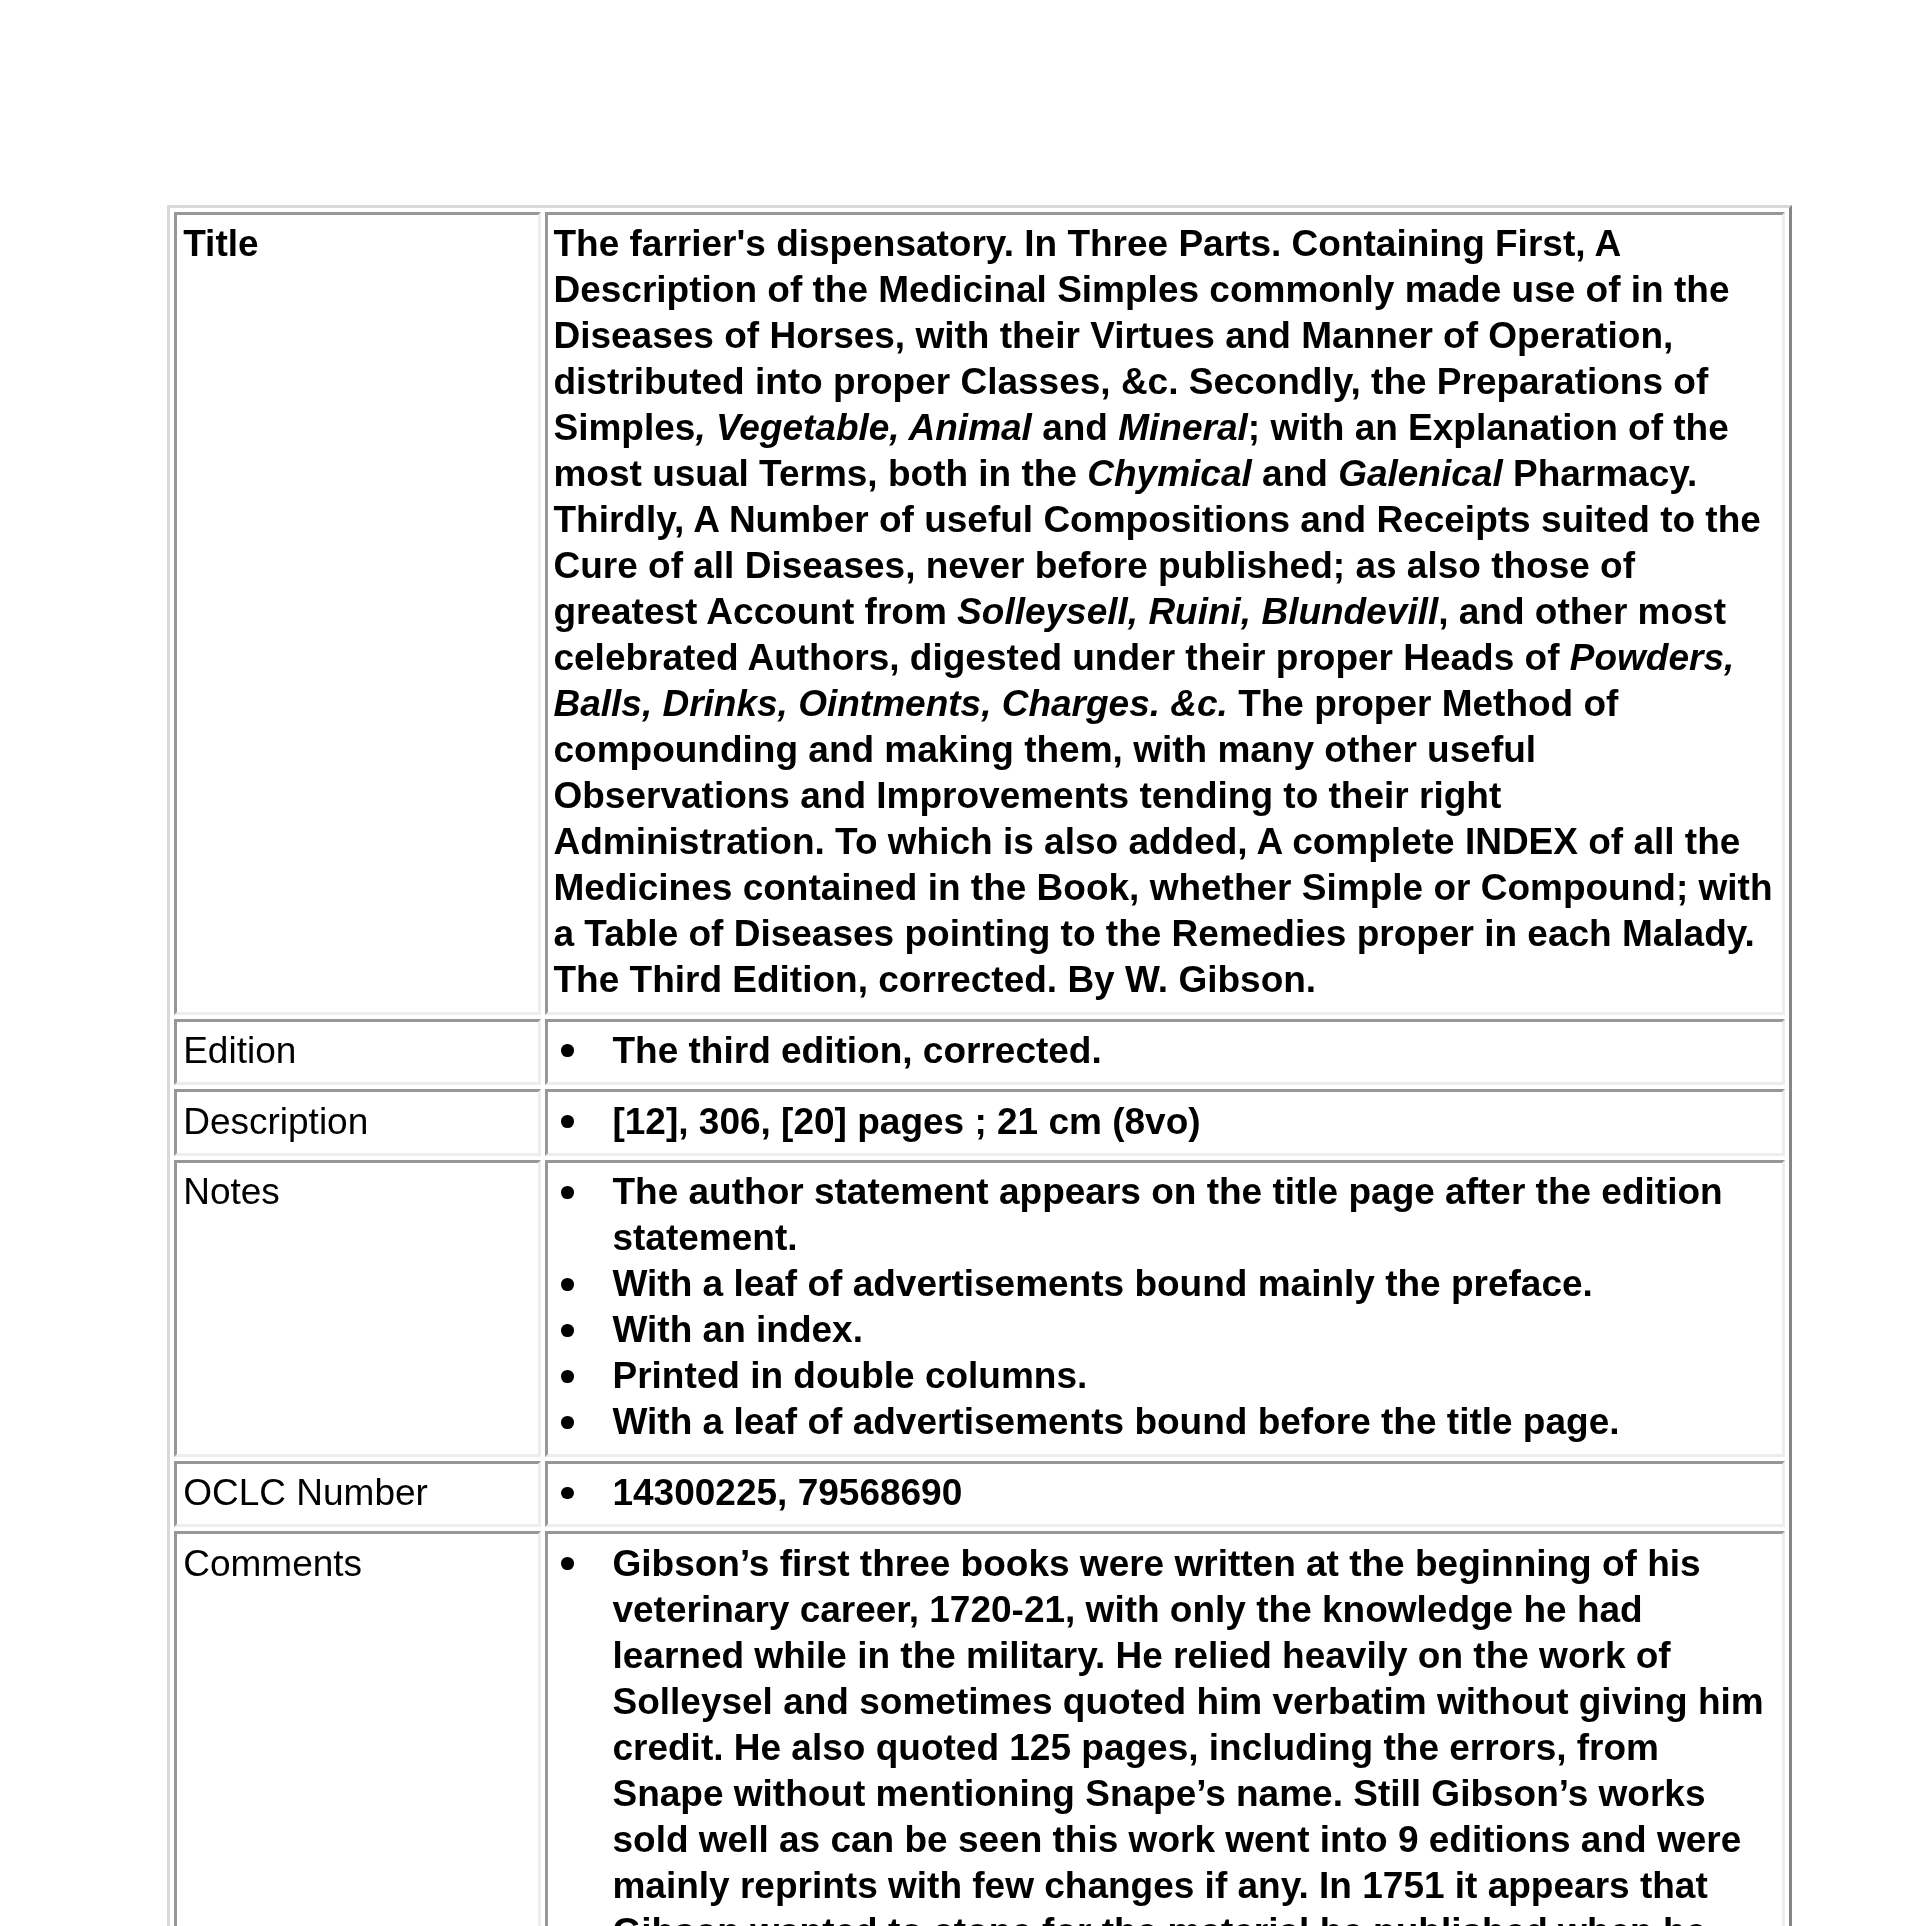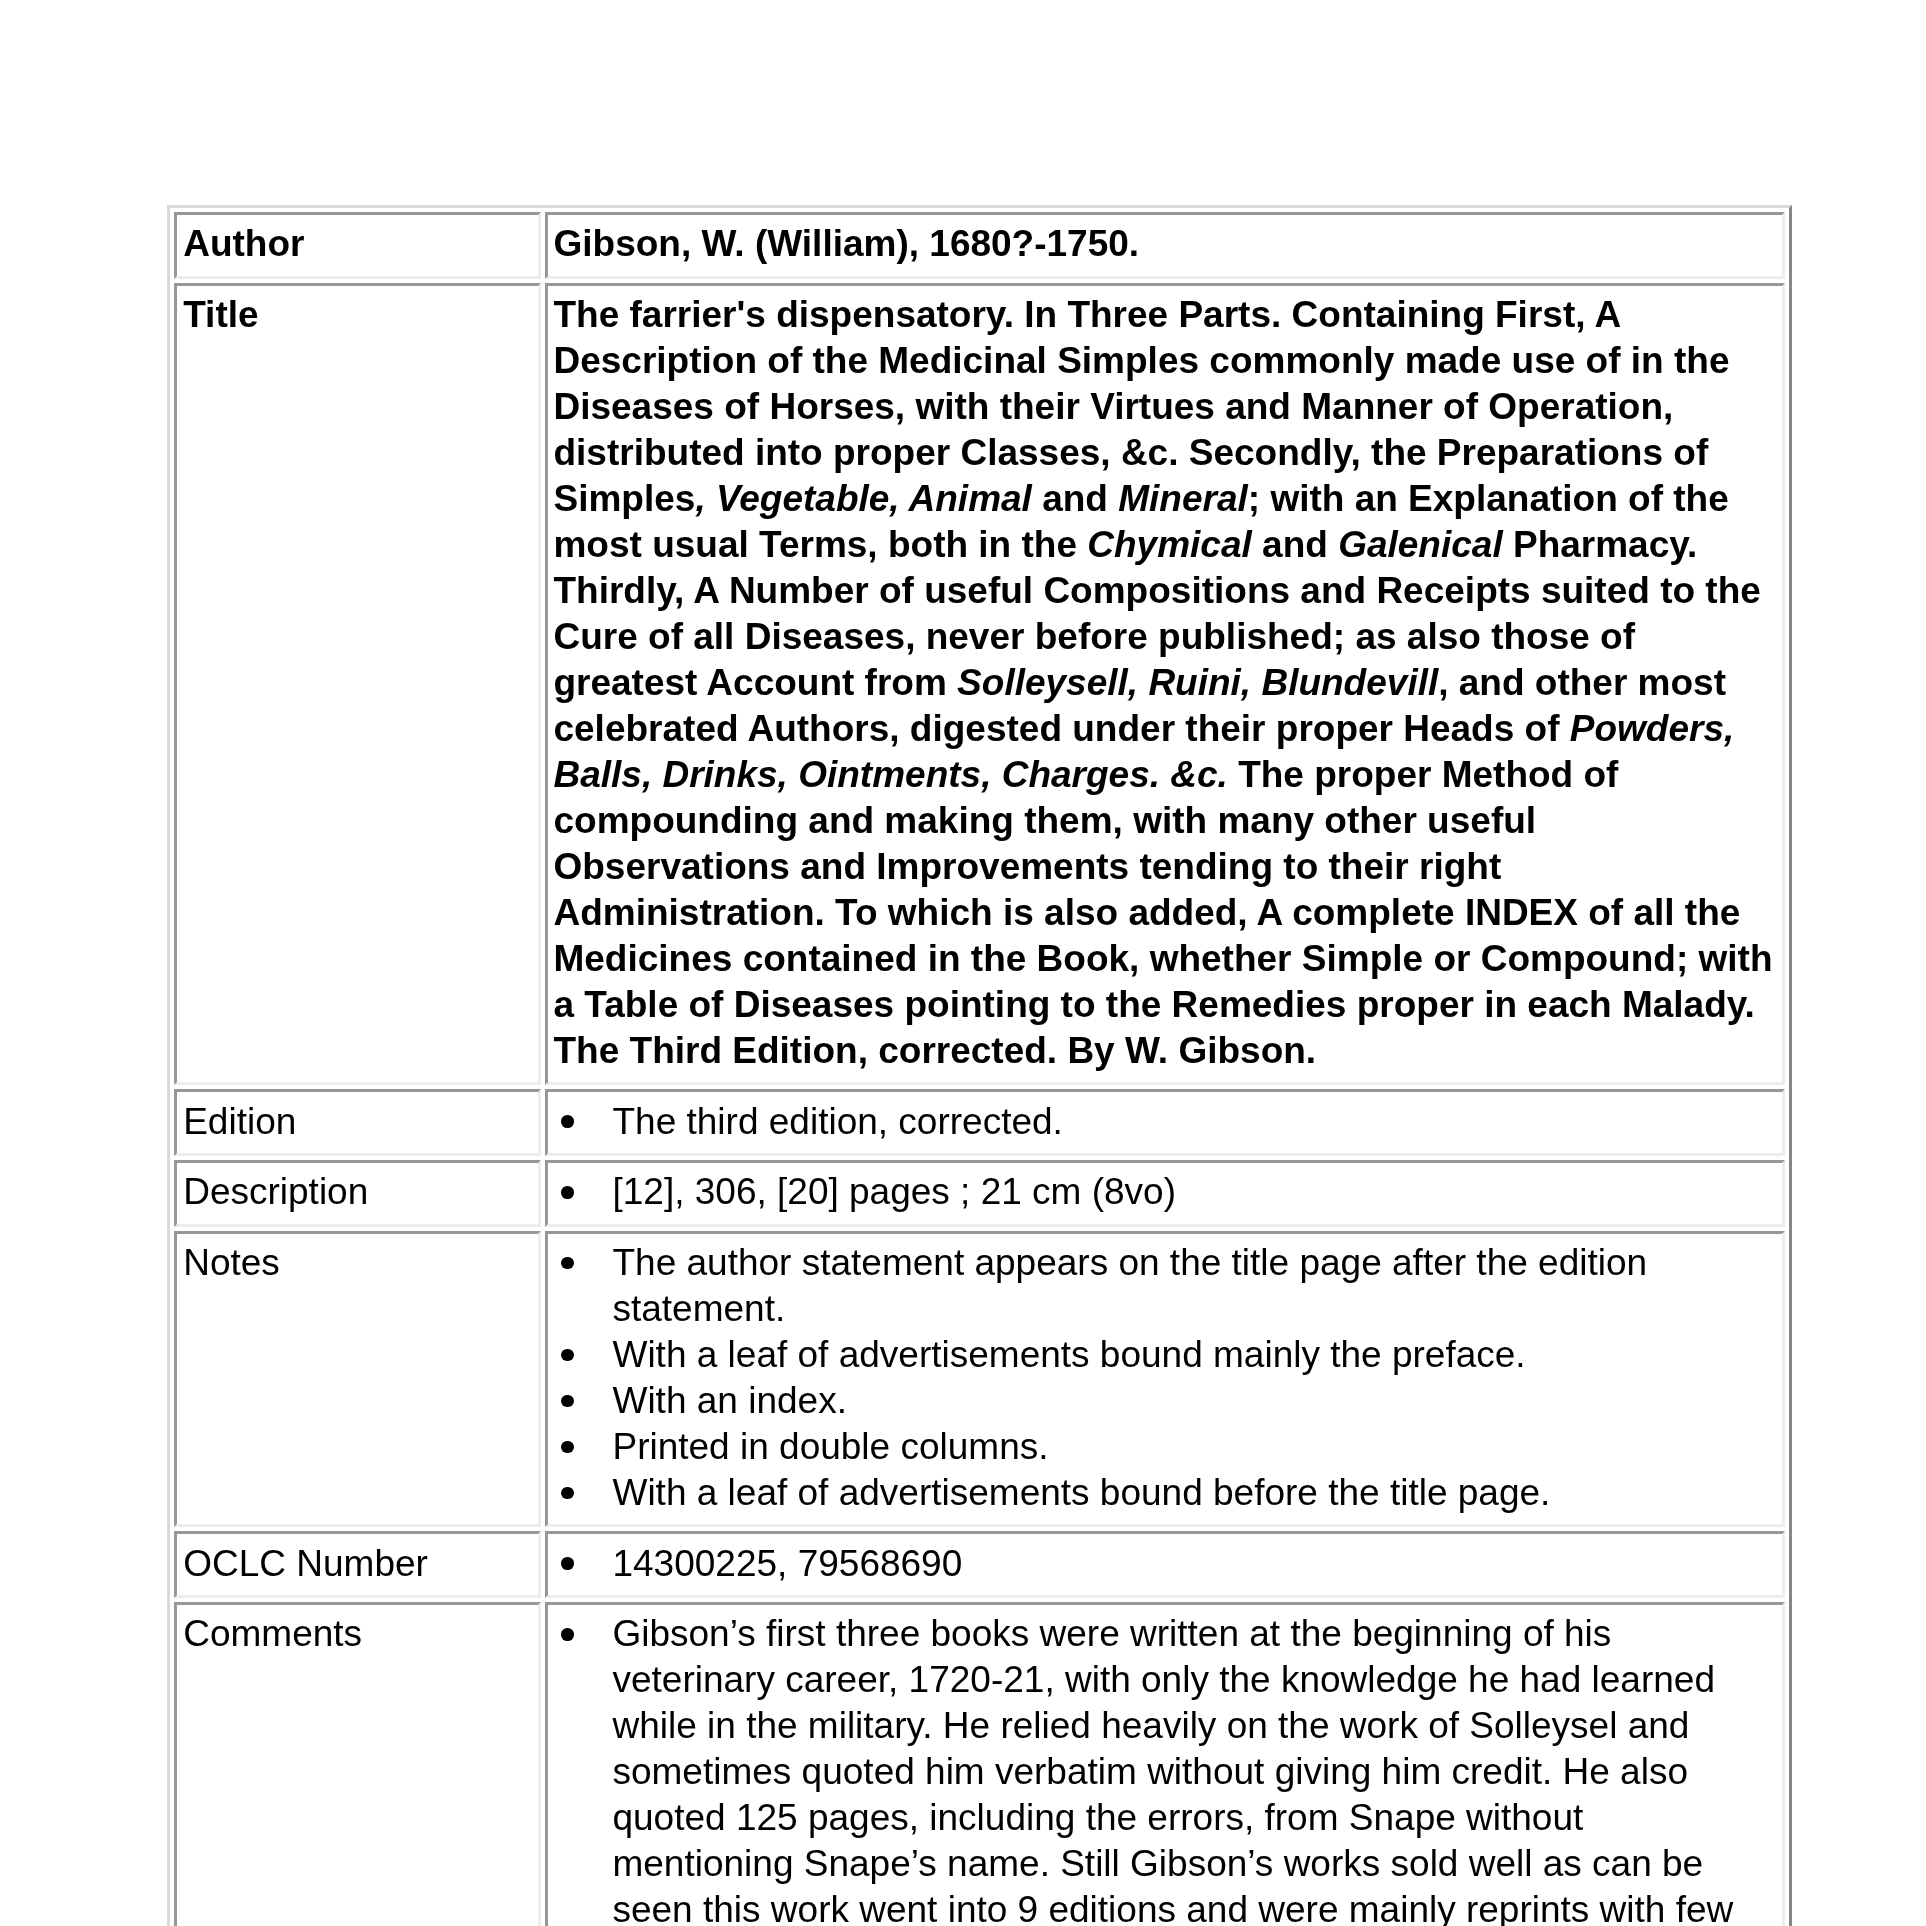--- a/index.html
+++ b/index.html
@@ -39,20 +39,21 @@
     font-size: 37px;
     line-height: 46px;
     color: #000000;
   }
   td.lbl {
     width: 351px;
     padding: 6.2px 3.9px 8.5px 6.2px;
   }
   td.val {
     padding: 6.2px 9.2px 8.5px 5.4px;
+    font-weight: bold;
   }
   tr.bold td { font-weight: bold; }
   ul.blist {
     margin: 0;
     padding: 0 0 0 59px;
     list-style: none;
   }
   ul.blist li {
     position: relative;
   }
@@ -67,24 +68,20 @@
     background: #000000;
   }
   .i { font-style: italic; }
 </style>
 </head>
 <body>
 
 <div class="doc-table-wrap">
   <table class="record">
     <tbody>
-      <tr class="bold">
-        <td class="lbl">Author</td>
-        <td class="val"><span>Gibson, W. (William), 1680?-1750.</span></td>
-      </tr>
       <tr class="bold">
         <td class="lbl">Title</td>
         <td class="val"><span>The farrier's dispensatory. In Three Parts. Containing First, A Description of the Medicinal Simples commonly made use of in the Diseases of Horses, with their Virtues and Manner of Operation, distributed into proper Classes, &amp;c. Secondly, the Preparations of Simples</span><span class="i">, Vegetable, Animal</span><span> and </span><span class="i">Mineral</span><span>; with an Explanation of the most usual Terms, both in the </span><span class="i">Chymical</span><span> and </span><span class="i">Galenical</span><span> Pharmacy. Thirdly, A Number of useful Compositions and Receipts suited to the Cure of all Diseases, never before published; as also those of greatest Account from </span><span class="i">Solleysell, Ruini, Blundevill</span><span>, and other most celebrated Authors, digested under their proper Heads of </span><span class="i">Powders, Balls, Drinks, Ointments, Charges. &amp;c.</span><span> The proper Method of compounding and making them, with many other useful Observations and Improvements tending to their right Administration. To which is also added, A complete INDEX of all the Medicines contained in the Book, whether Simple or Compound; with a Table of Diseases pointing to the Remedies proper in each Malady. The Third Edition, corrected. By W. Gibson.</span></td>
       </tr>
       <tr>
         <td class="lbl">Edition</td>
         <td class="val">
             <ul class="blist">
               <li><span>The third edition, corrected.</span></li>
             </ul>

